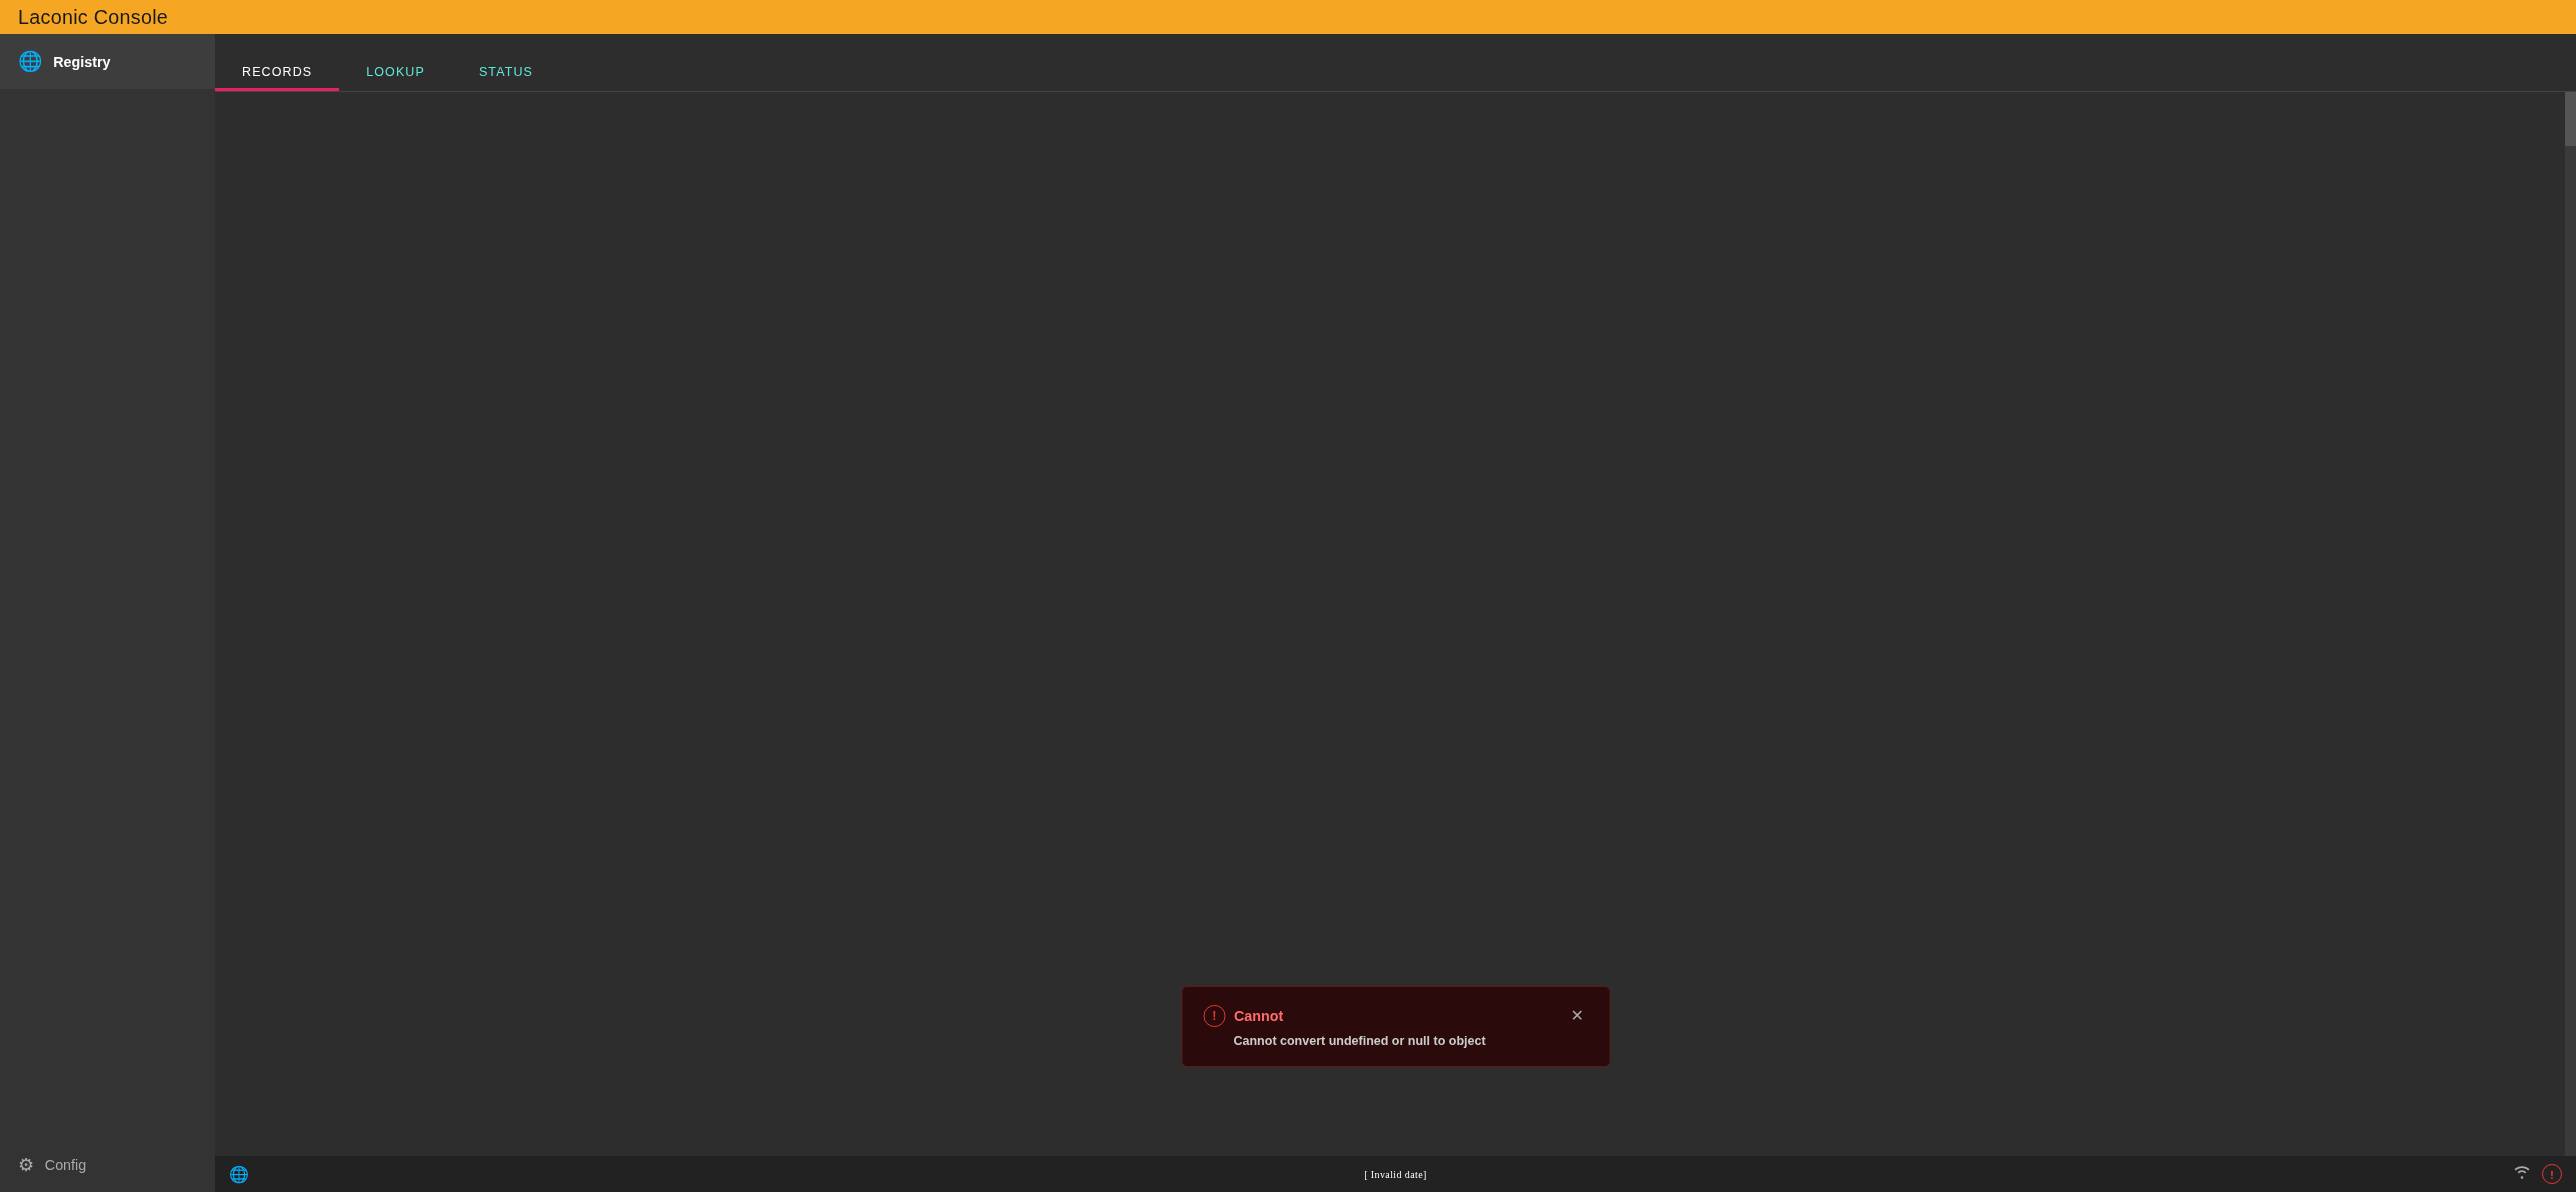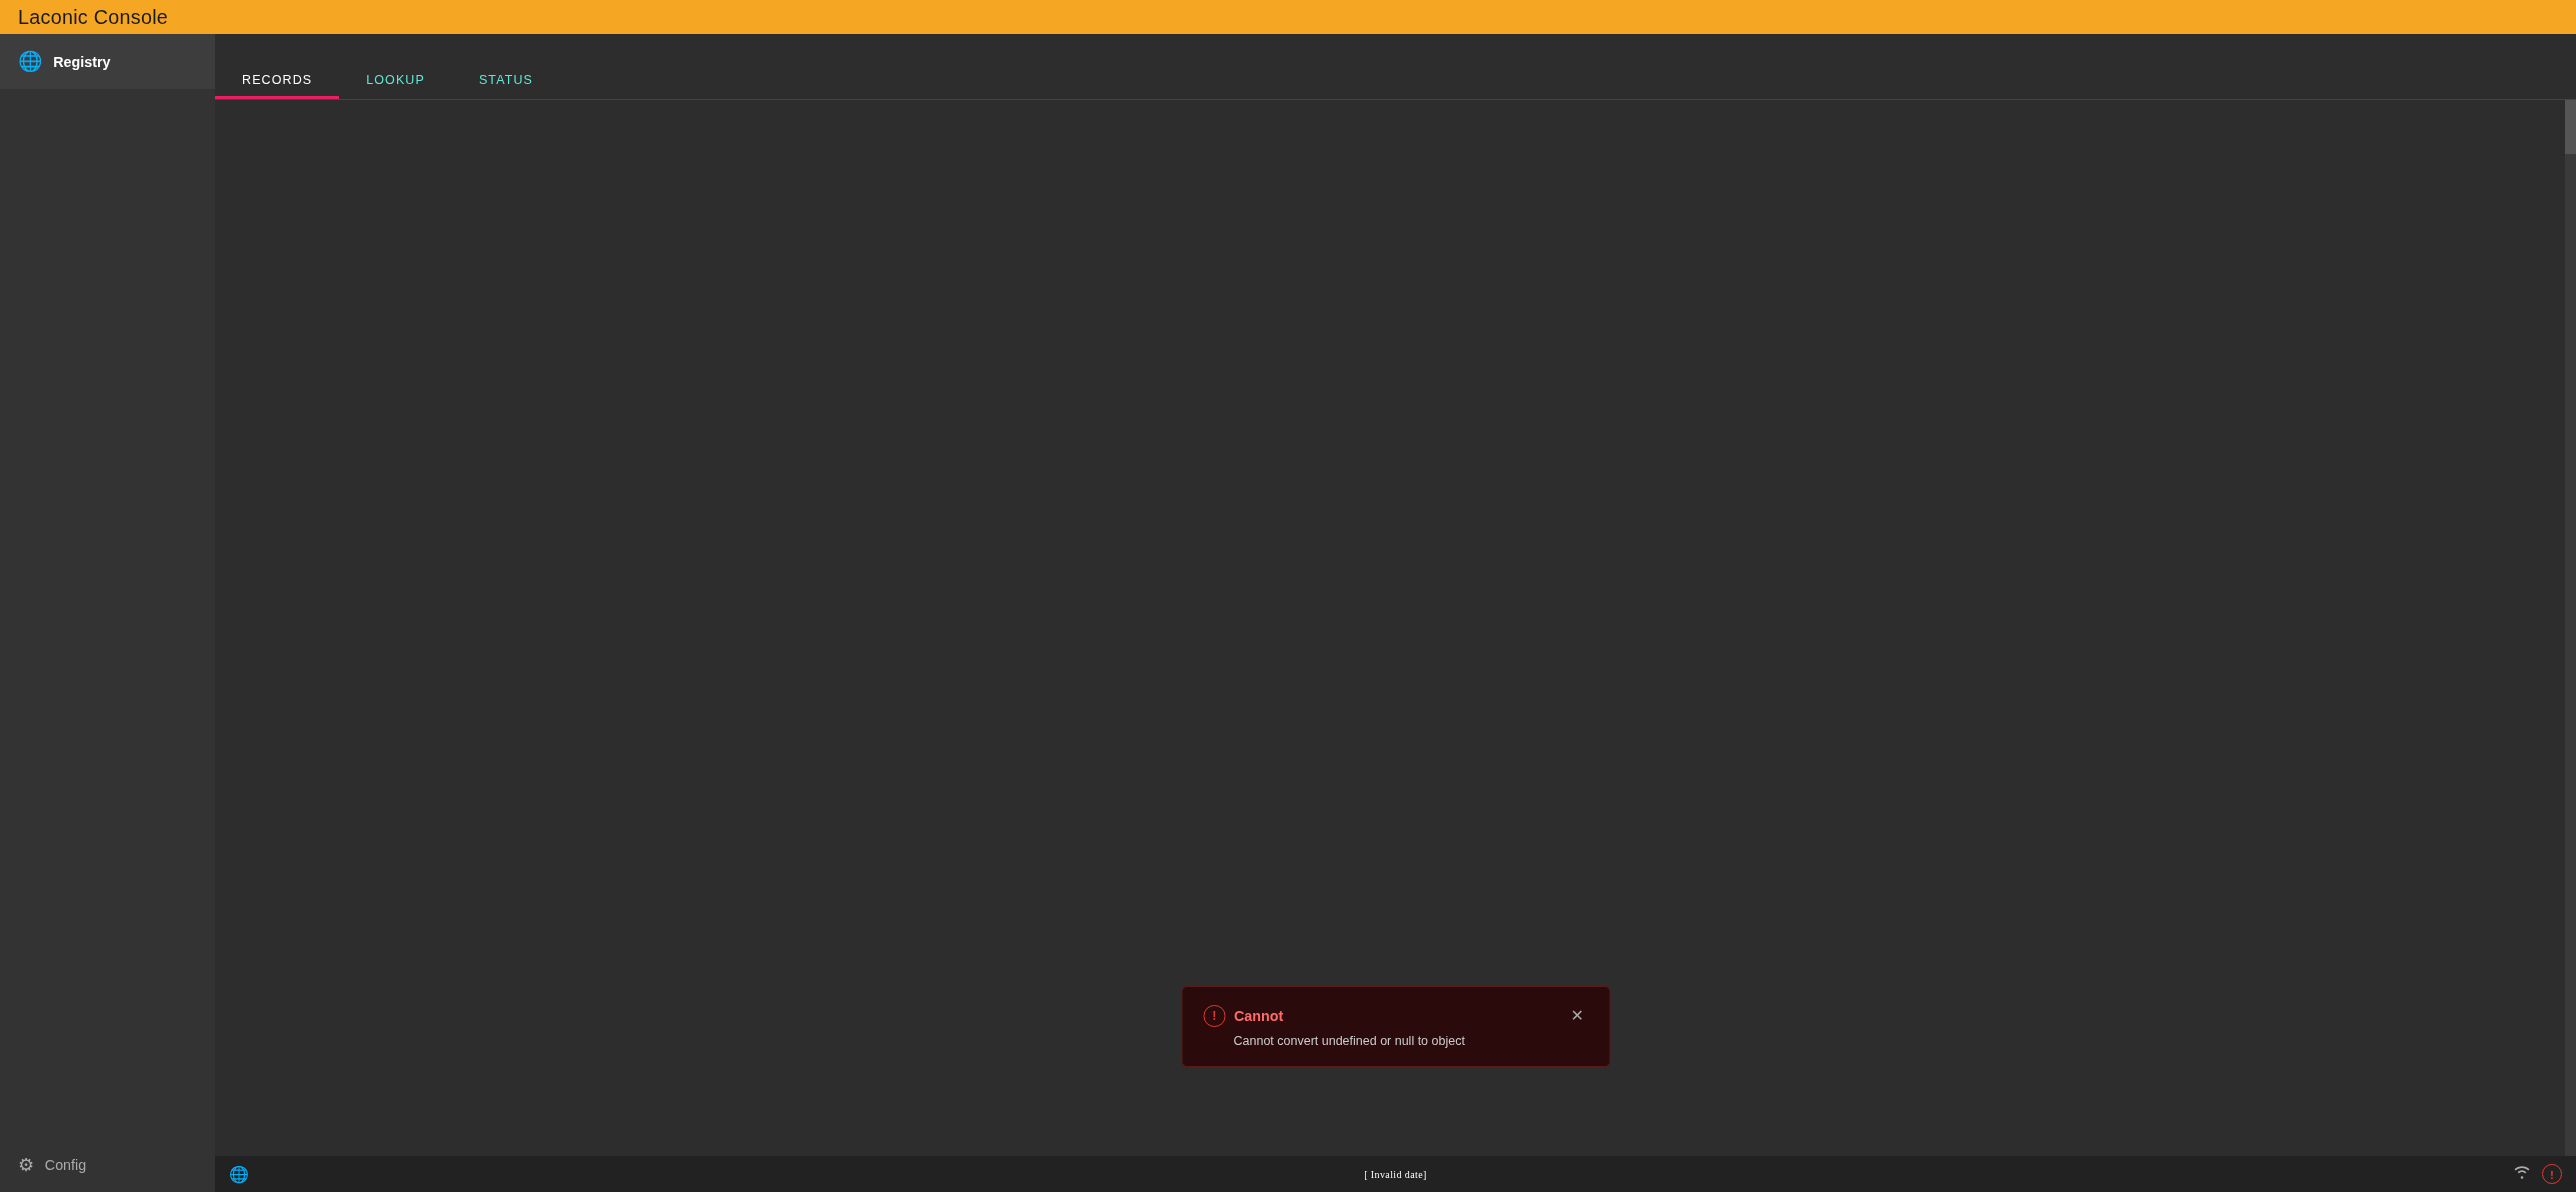--- a/index.html
+++ b/index.html
@@ -104,21 +104,21 @@
       position: relative;
       overflow: hidden;
     }
 
     
     #tabs-bar {
       display: flex;
       background: #2d2d2d;
       border-bottom: 0.9px solid #444;
       flex-shrink: 0;
-      height: 66px;
+      height: 58px;
       align-items: flex-end;
     }
 
     .tab {
       padding: 0 27px 12.5px;
       font-size: 12.5px;
       font-weight: 500;
       letter-spacing: 1.1px;
       color: #5eead4;
       cursor: pointer;
@@ -221,20 +221,21 @@
       background: none;
       border: none;
       line-height: 1;
       padding: 0 3.6px;
     }
 
     #error-message {
       color: #cccccc;
       font-size: 12.5px;
       padding-left: 30px;
+      font-weight: bold;
     }
 
     
     #status-bar {
       height: 36px;
       background: #222222;
       display: flex;
       align-items: center;
       justify-content: space-between;
       padding: 0 14.3px;

